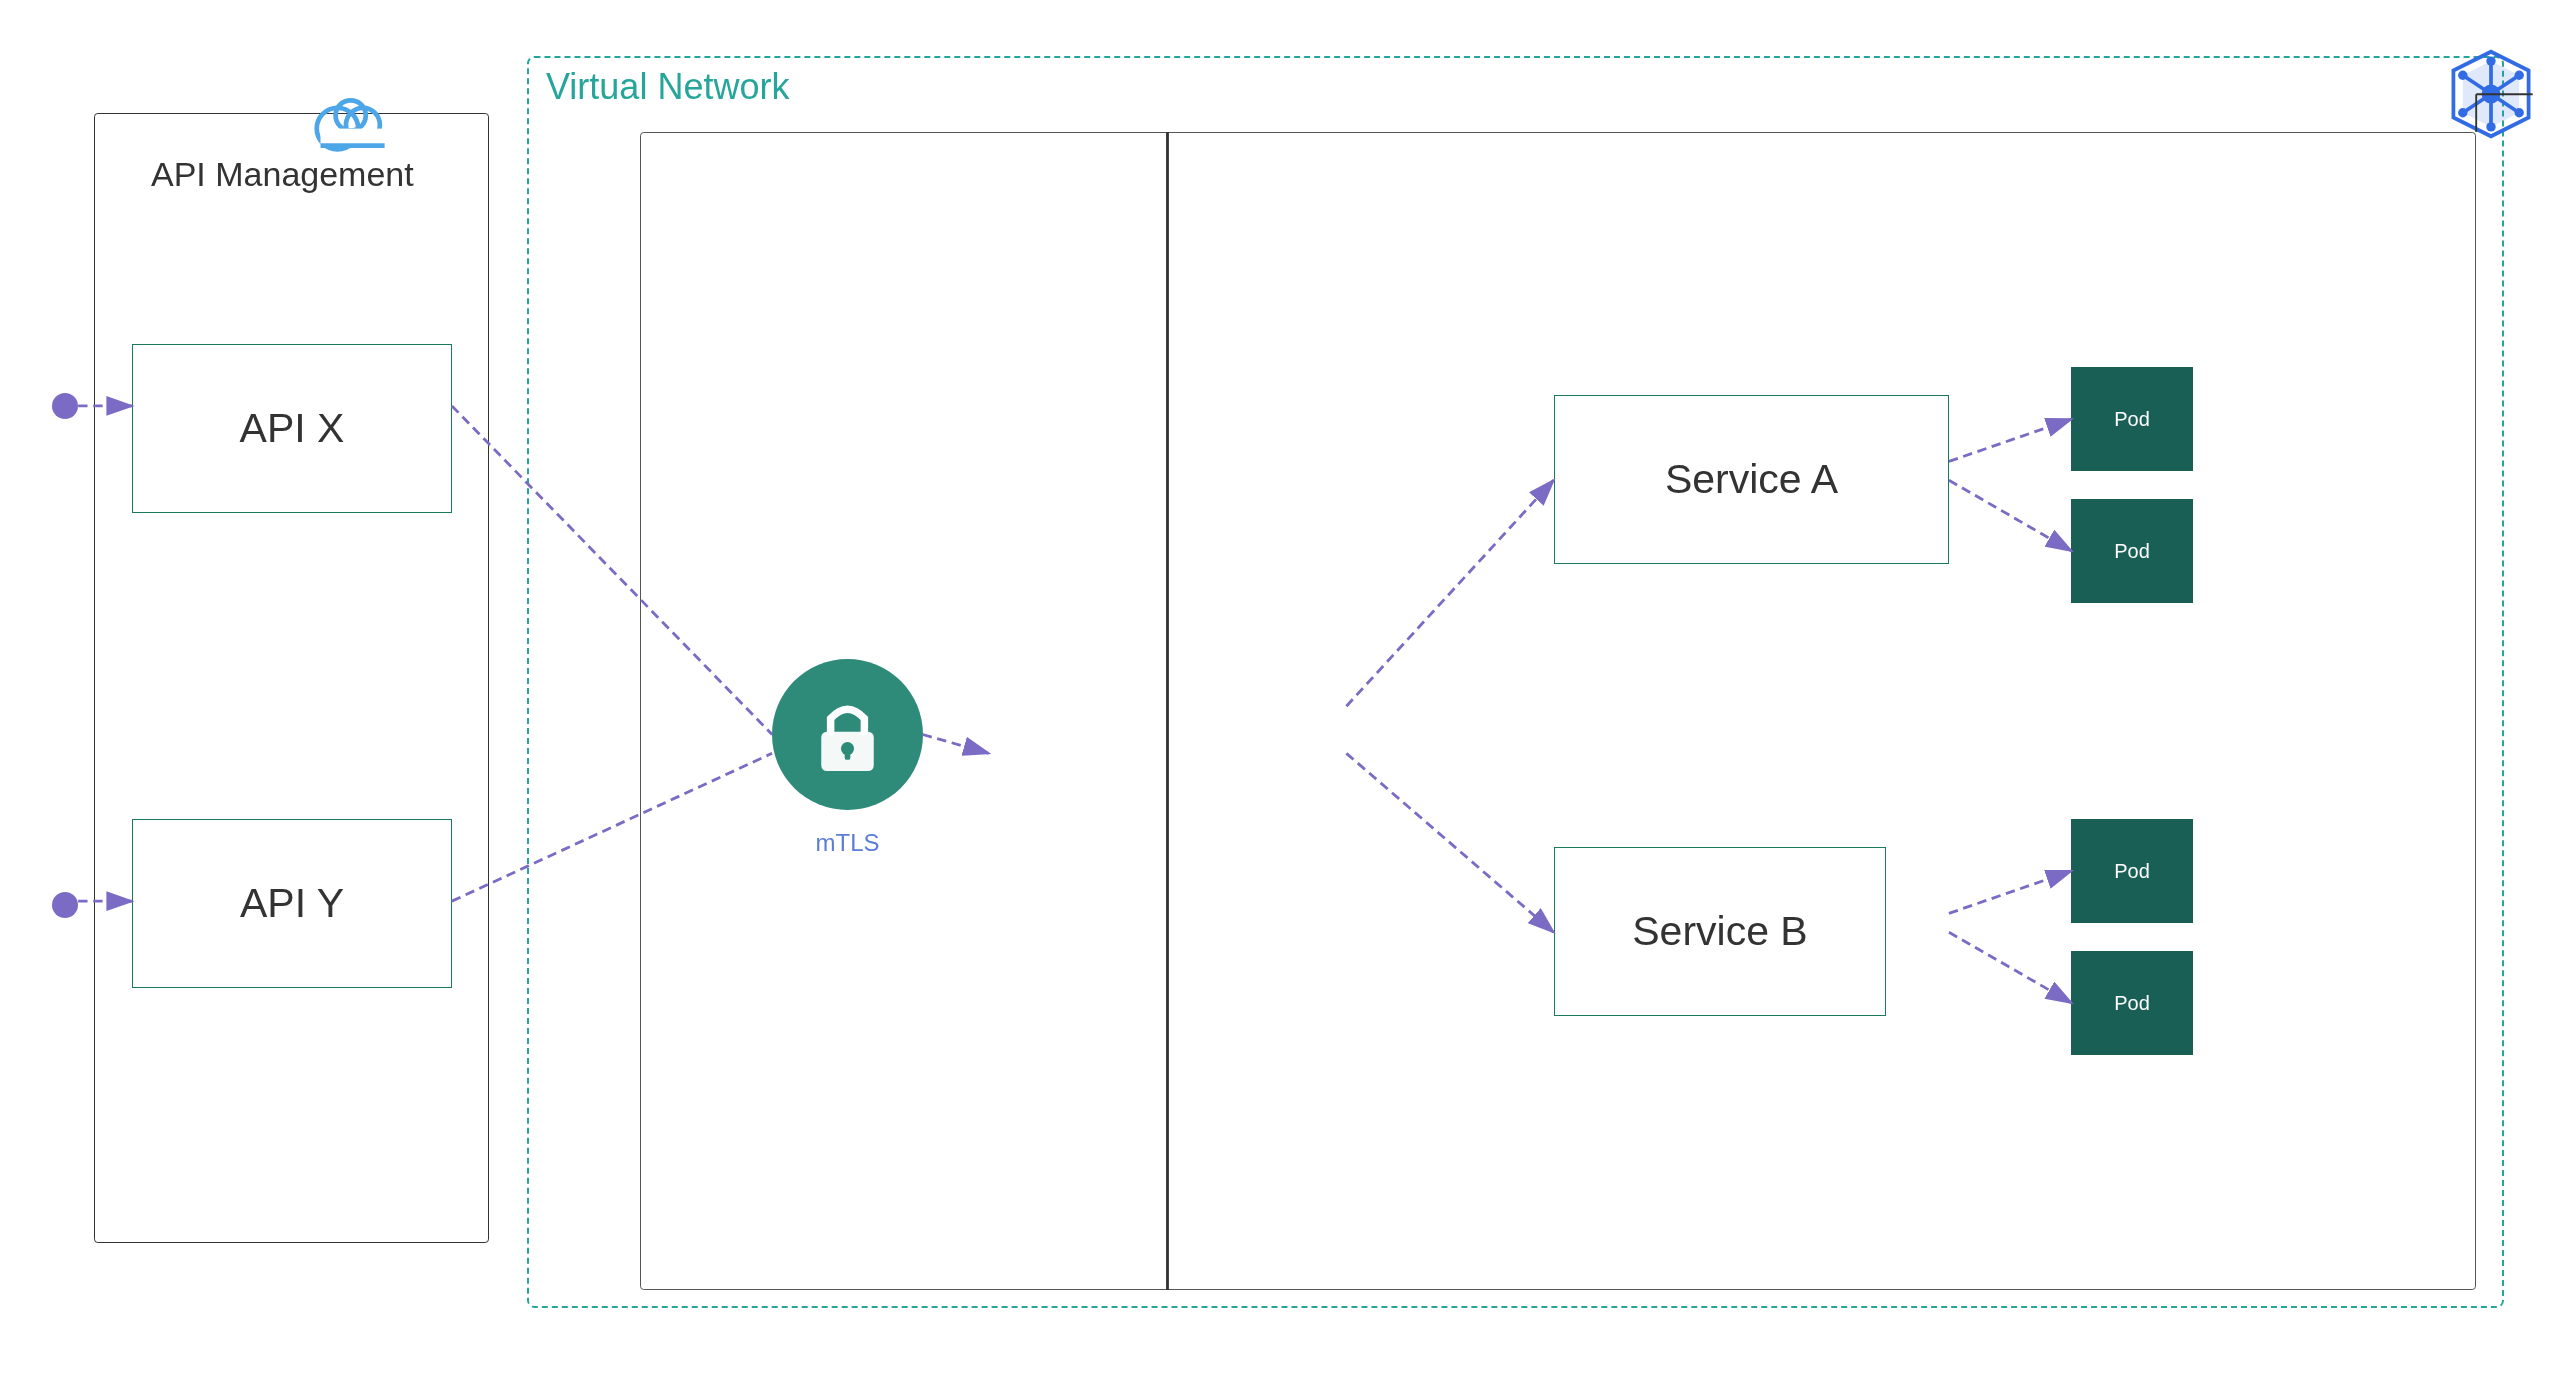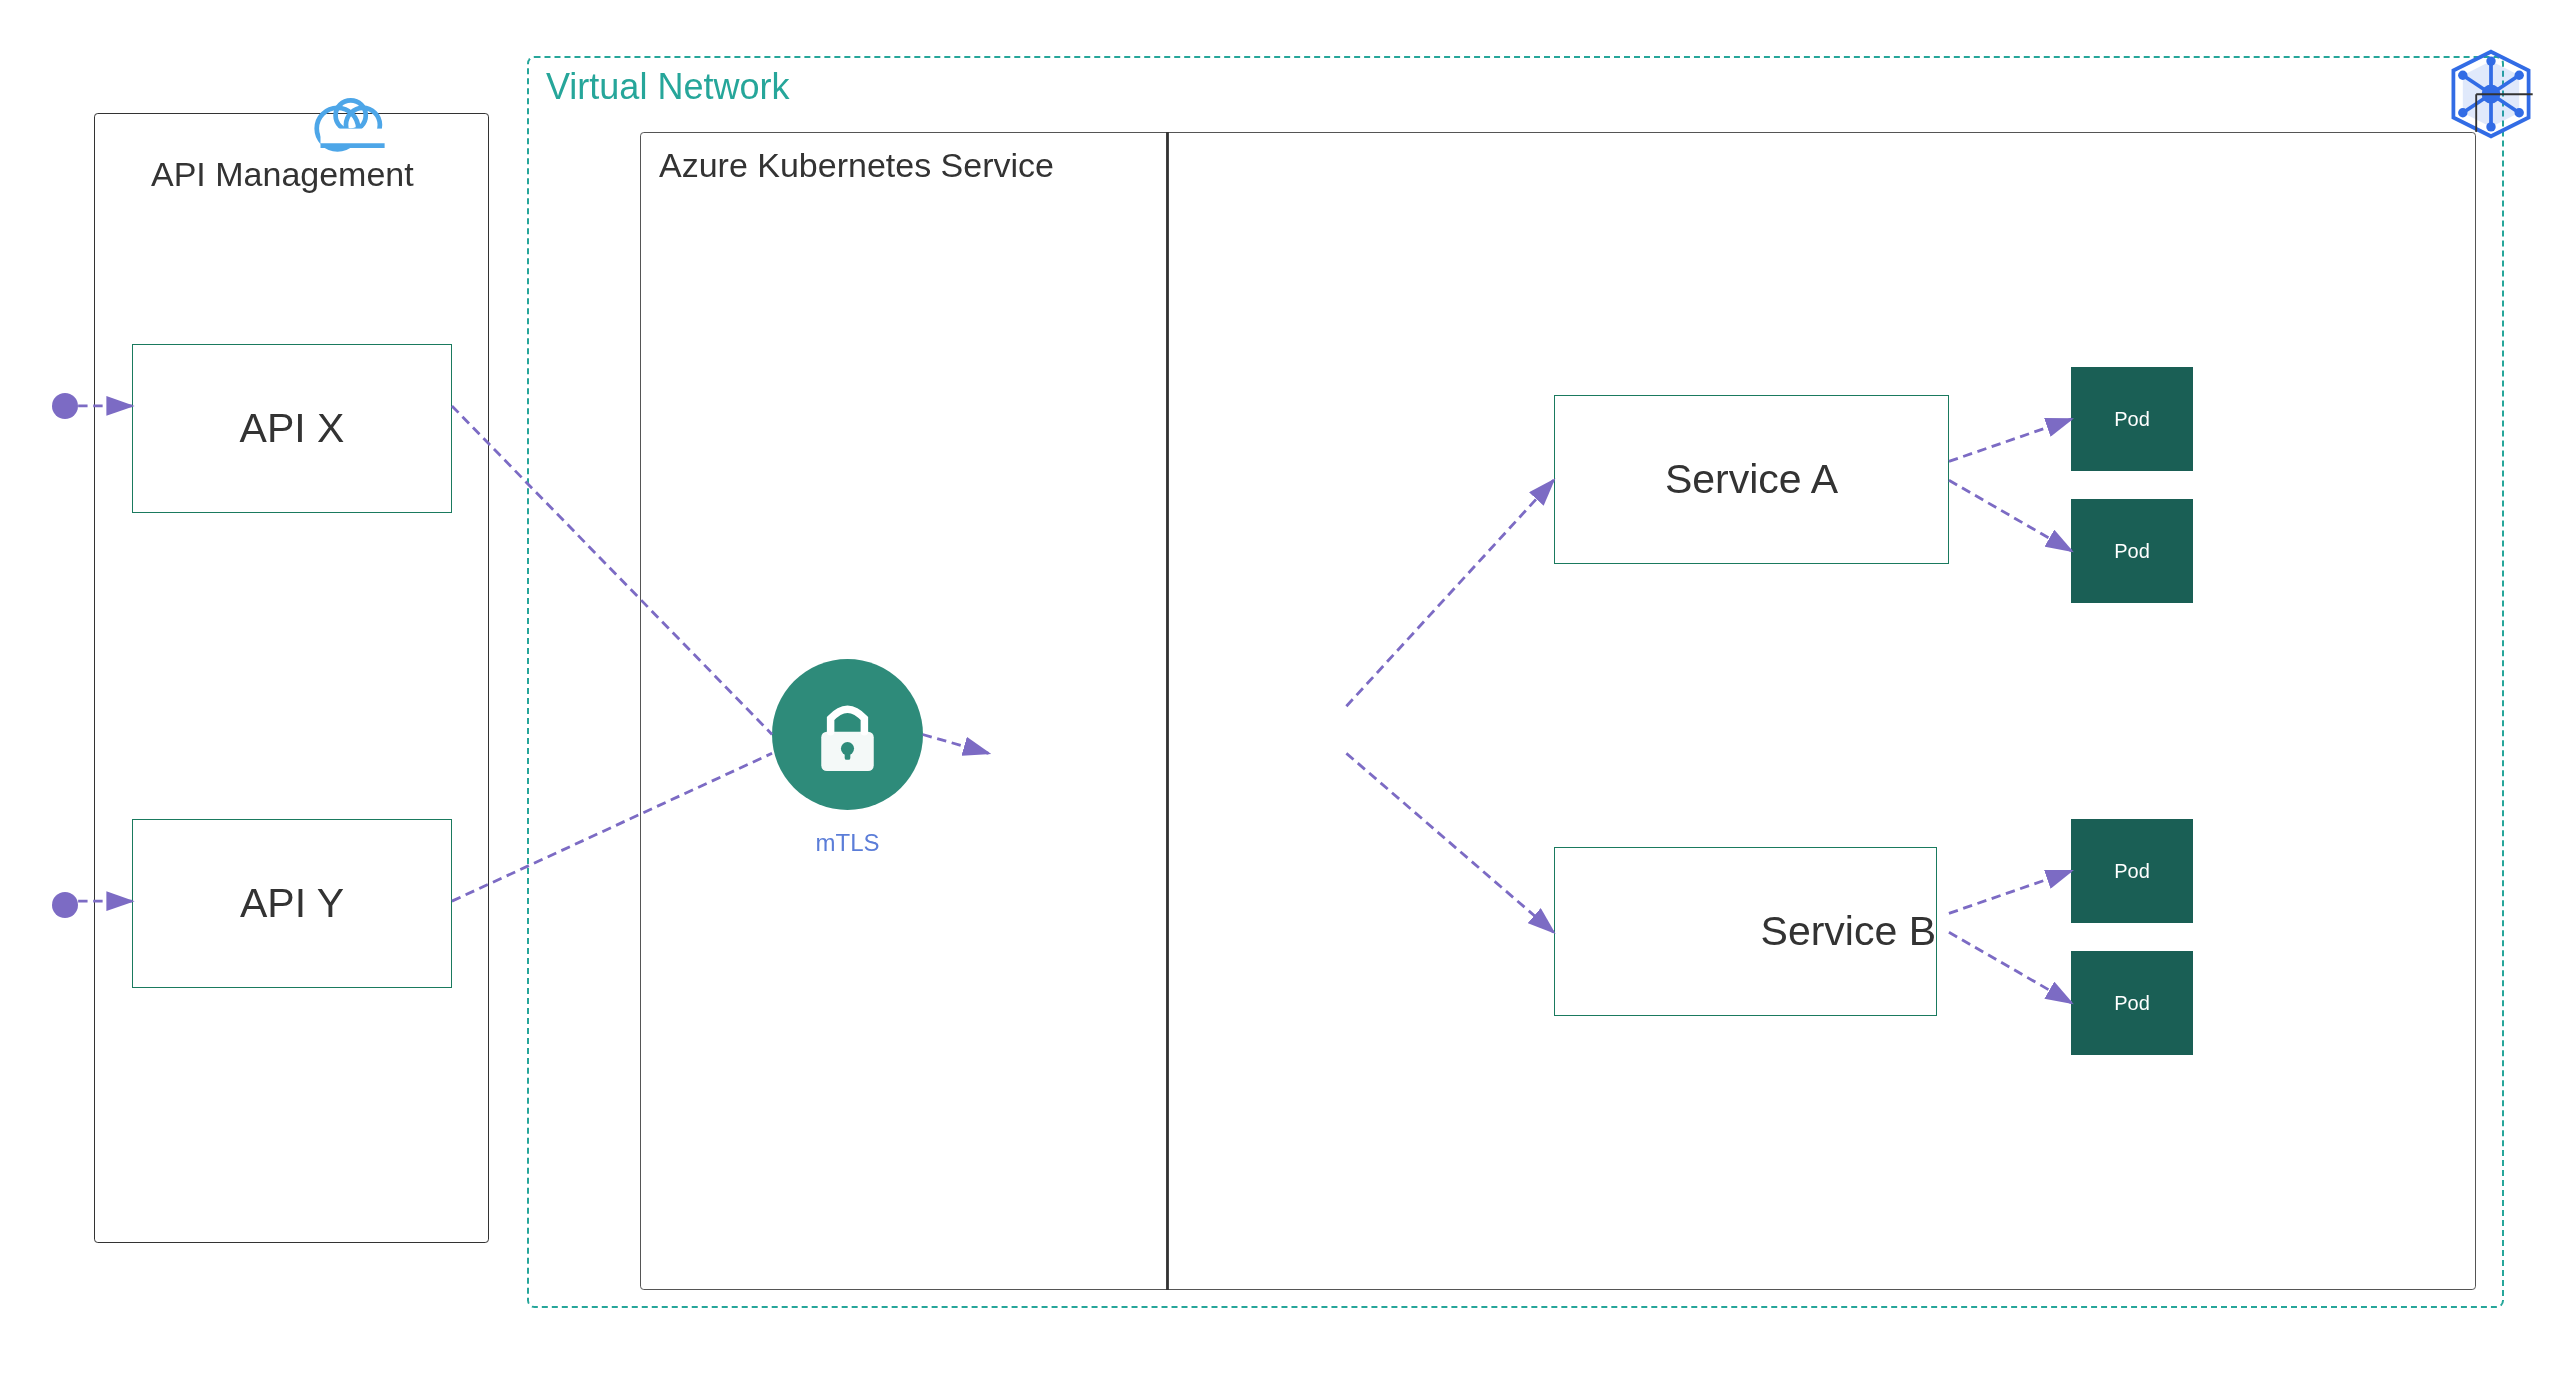--- a/index.html
+++ b/index.html
@@ -171,27 +171,27 @@
       font-size: 41px;
       color: #333;
       font-weight: 400;
     }
 
     
     .service-b-box {
       position: absolute;
       left: 1554px;
       top: 847px;
-      width: 383px;
+      width: 332px;
       height: 169px;
       border: 1.9px solid #1a7a5e;
       background: #fff;
       display: flex;
       align-items: center;
-      justify-content: flex-end;
+      justify-content: center;
     }
 
     .service-b-label {
       font-size: 41px;
       color: #333;
       font-weight: 400;
     }
 
     
     .pod-box {
@@ -270,21 +270,20 @@
   </style>
 </head>
 <body>
 
 <div class="diagram-container">
 
   <div class="virtual-network-box"></div>
   <div class="virtual-network-label">Virtual Network</div>
 
   <div class="aks-box"></div>
-  <div class="aks-label">Azure Kubernetes Service</div>
 
   <div class="apim-box"></div>
   <div class="apim-label">API Management</div>
 
   <svg class="cloud-icon" viewBox="0 0 90 70" xmlns="http://www.w3.org/2000/svg">
     <circle cx="28" cy="42" r="22" fill="none" stroke="#4da6e8" stroke-width="5"></circle>
     <circle cx="55" cy="38" r="18" fill="none" stroke="#4da6e8" stroke-width="5"></circle>
     <circle cx="42" cy="28" r="16" fill="none" stroke="#4da6e8" stroke-width="5"></circle>
     <rect x="10" y="42" width="68" height="18" fill="#fff"></rect>
     <line x1="10" y1="60" x2="78" y2="60" stroke="#4da6e8" stroke-width="5"></line>

